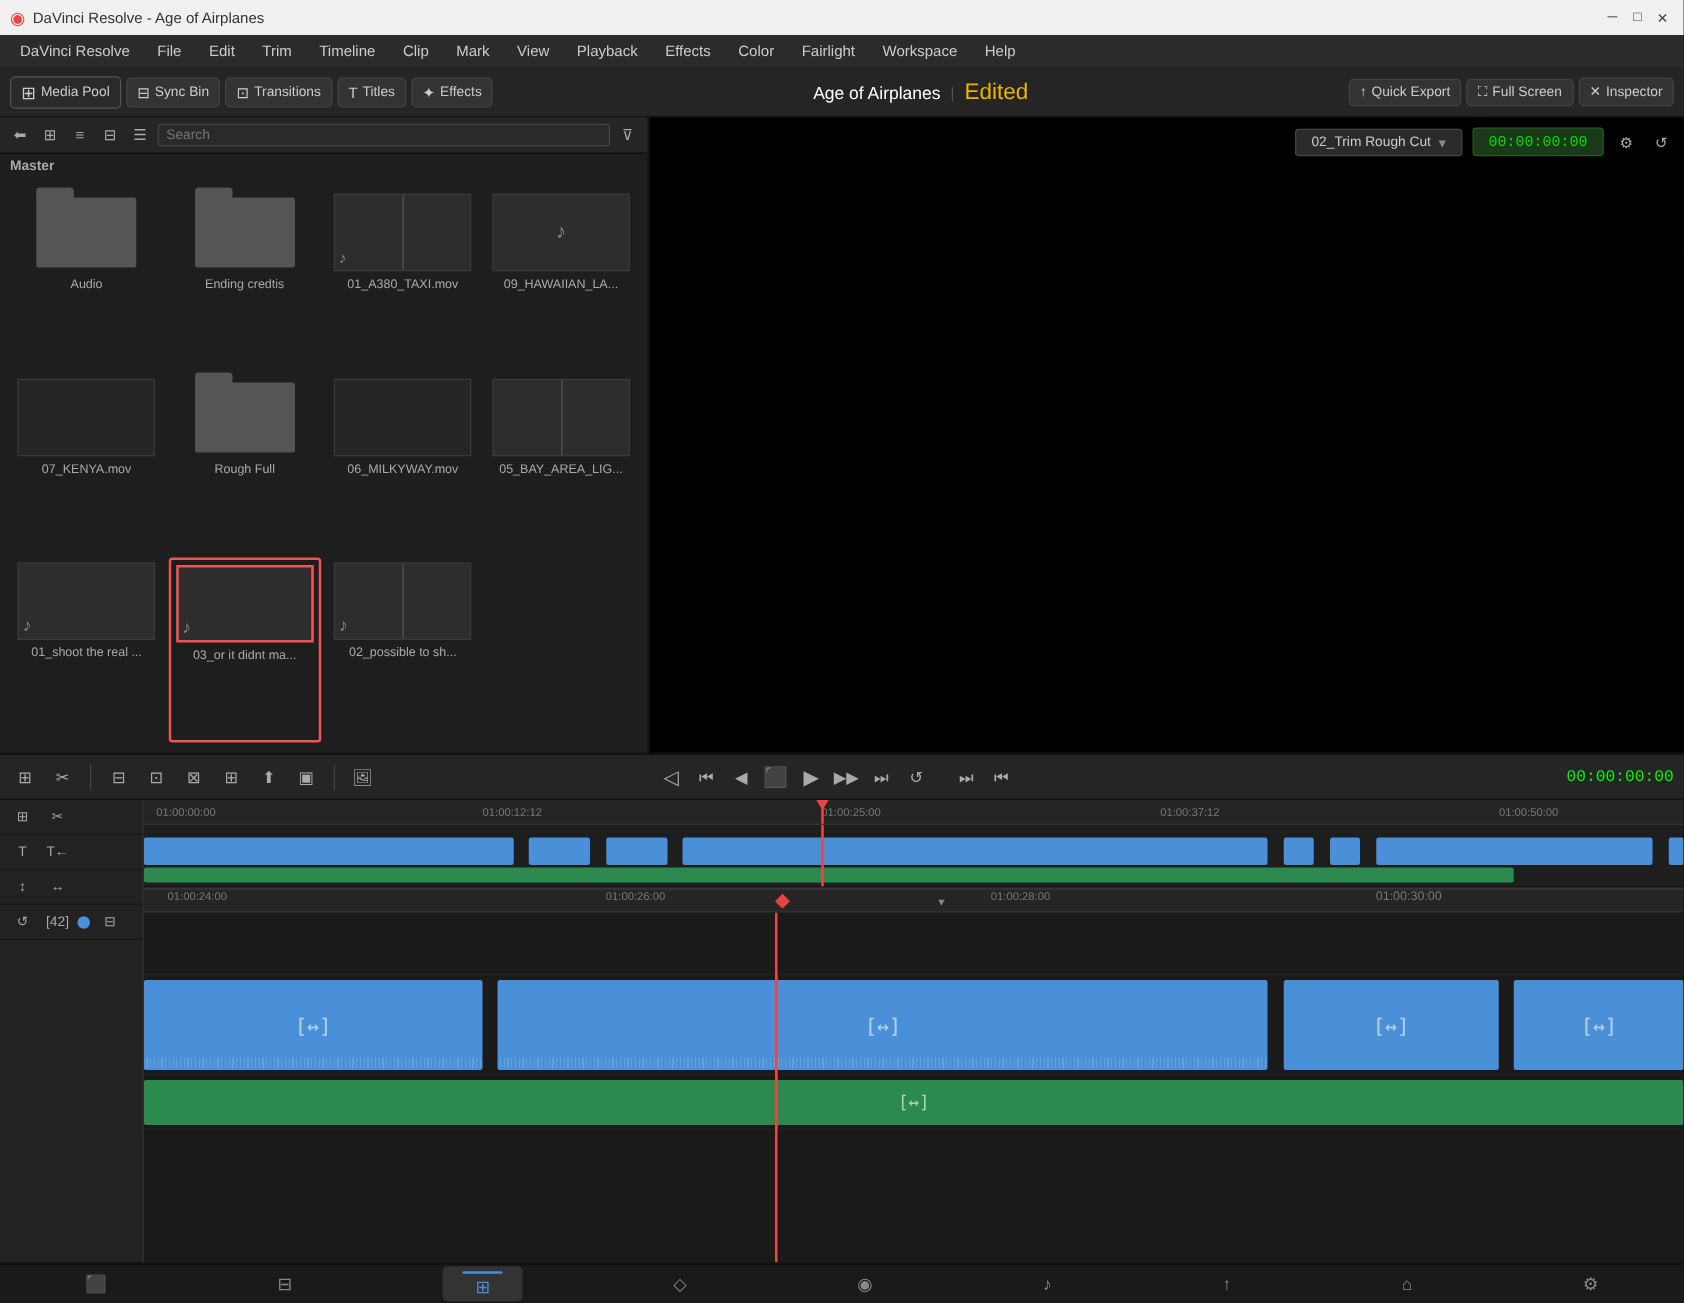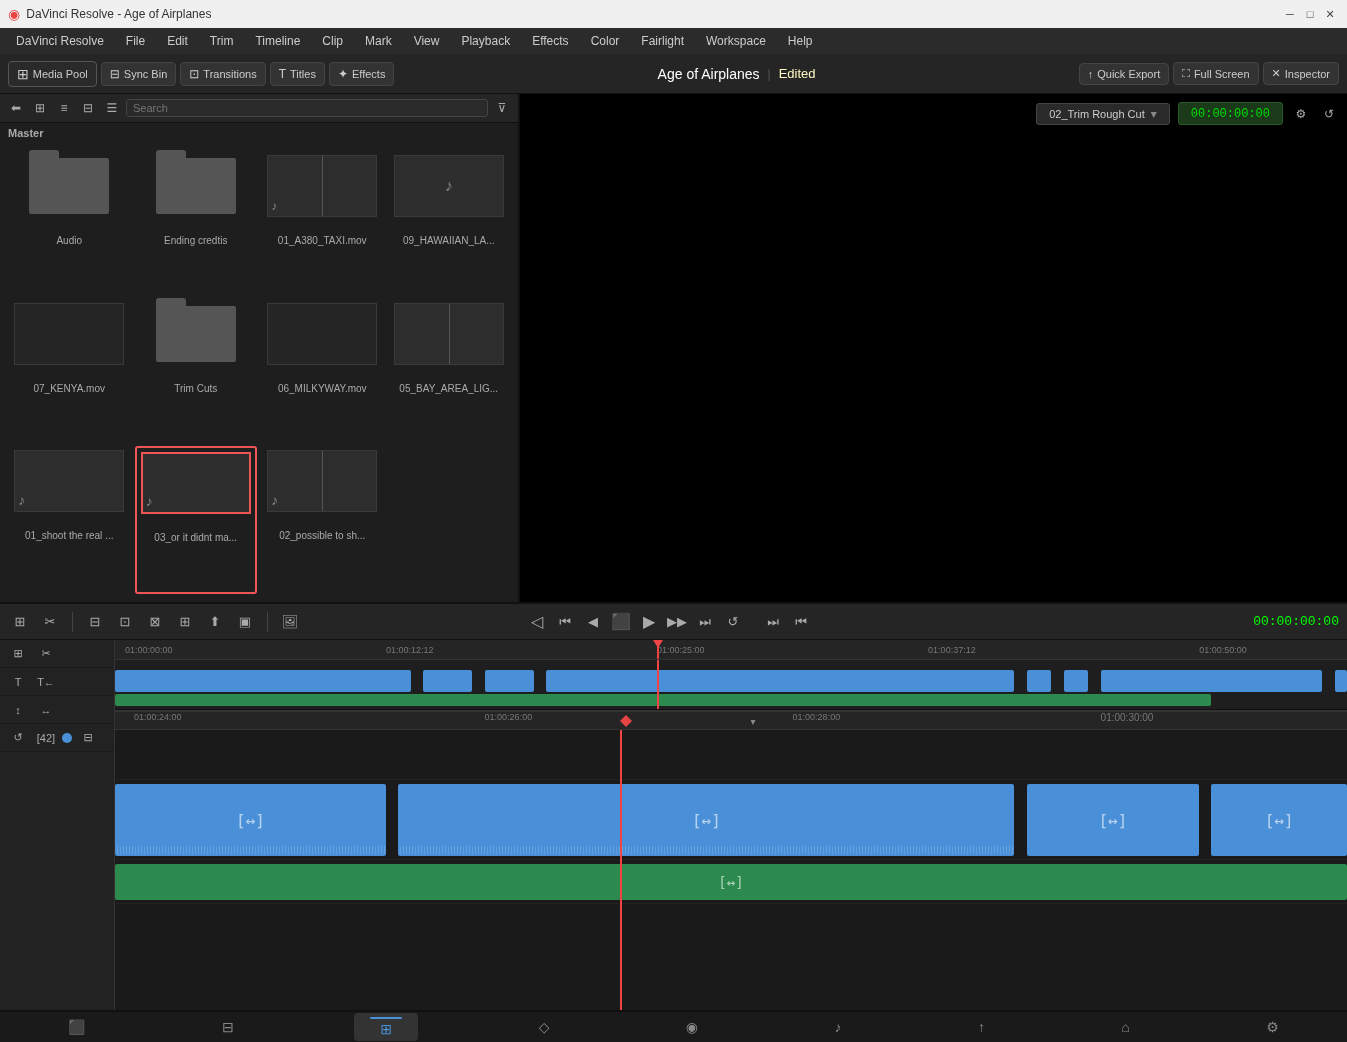--- a/index.html
+++ b/index.html
@@ -81,22 +81,22 @@
       align-items: center;
       justify-content: center;
       gap: 8px;
     }
     .toolbar-title-text {
       color: #fff;
       font-size: 14px;
       font-weight: 500;
     }
     .toolbar-edited {
-      color: #fef9c3;
-      font-size: 13px;
+      color: #eab308;
+      font-size: 18px;
     }
     .toolbar-right {
       display: flex;
       align-items: center;
       gap: 4px;
     }
 
     
     #main-content {
       display: flex;
@@ -207,21 +207,21 @@
       content: '';
       position: absolute;
       top: 0; left: 50%;
       width: 1px; height: 100%;
       background: #555;
     }
     .media-name {
       font-size: 10px;
       color: #aaa;
       text-align: center;
-      margin-top: 18px;
+      margin-top: 5px;
       max-width: 110px;
       overflow: hidden;
       text-overflow: ellipsis;
       white-space: nowrap;
     }
 
     
     #preview-area {
       flex: 1;
       background: #141414;
@@ -454,21 +454,21 @@
 
         <div class="media-item">
           <div class="media-thumb" style="background:#252525;"></div>
           <div class="media-name">07_KENYA.mov</div>
         </div>
 
         <div class="media-item">
           <div class="media-thumb folder">
             <div class="folder-icon"></div>
           </div>
-          <div class="media-name">Trim Cuts</div>
+          <div class="media-name">Rough Full</div>
         </div>
 
         <div class="media-item">
           <div class="media-thumb" style="background:#252525;"></div>
           <div class="media-name">06_MILKYWAY.mov</div>
         </div>
 
         <div class="media-item">
           <div class="media-thumb-split"></div>
           <div class="media-name">05_BAY_AREA_LIG...</div>

